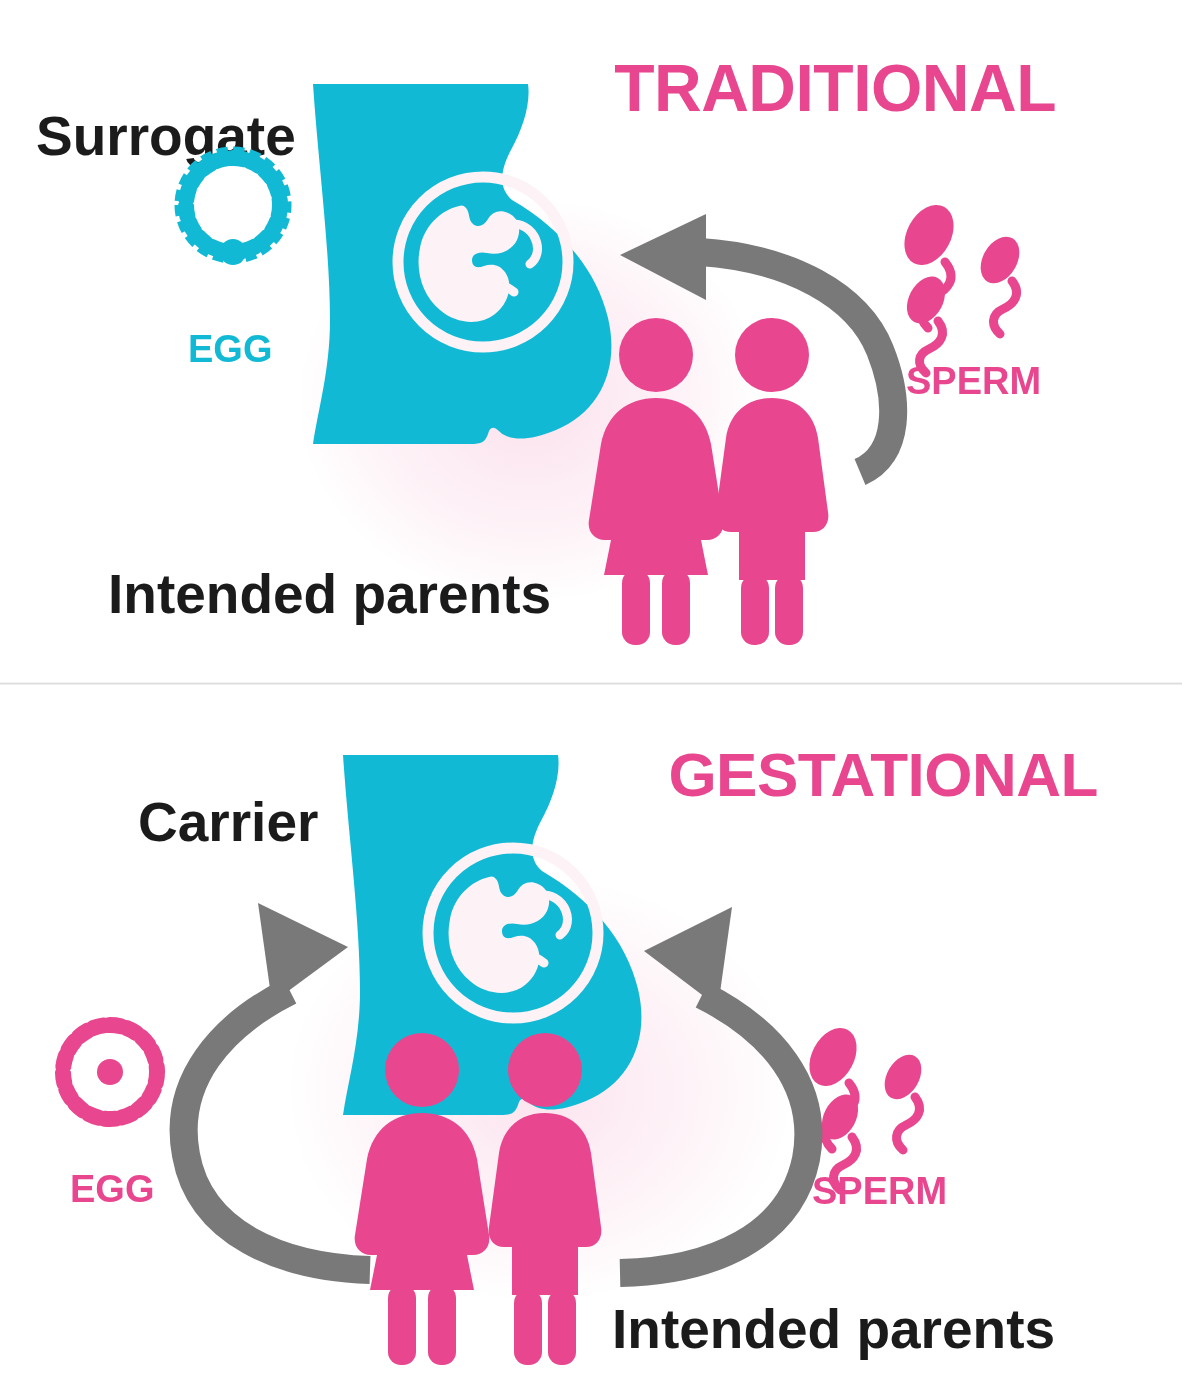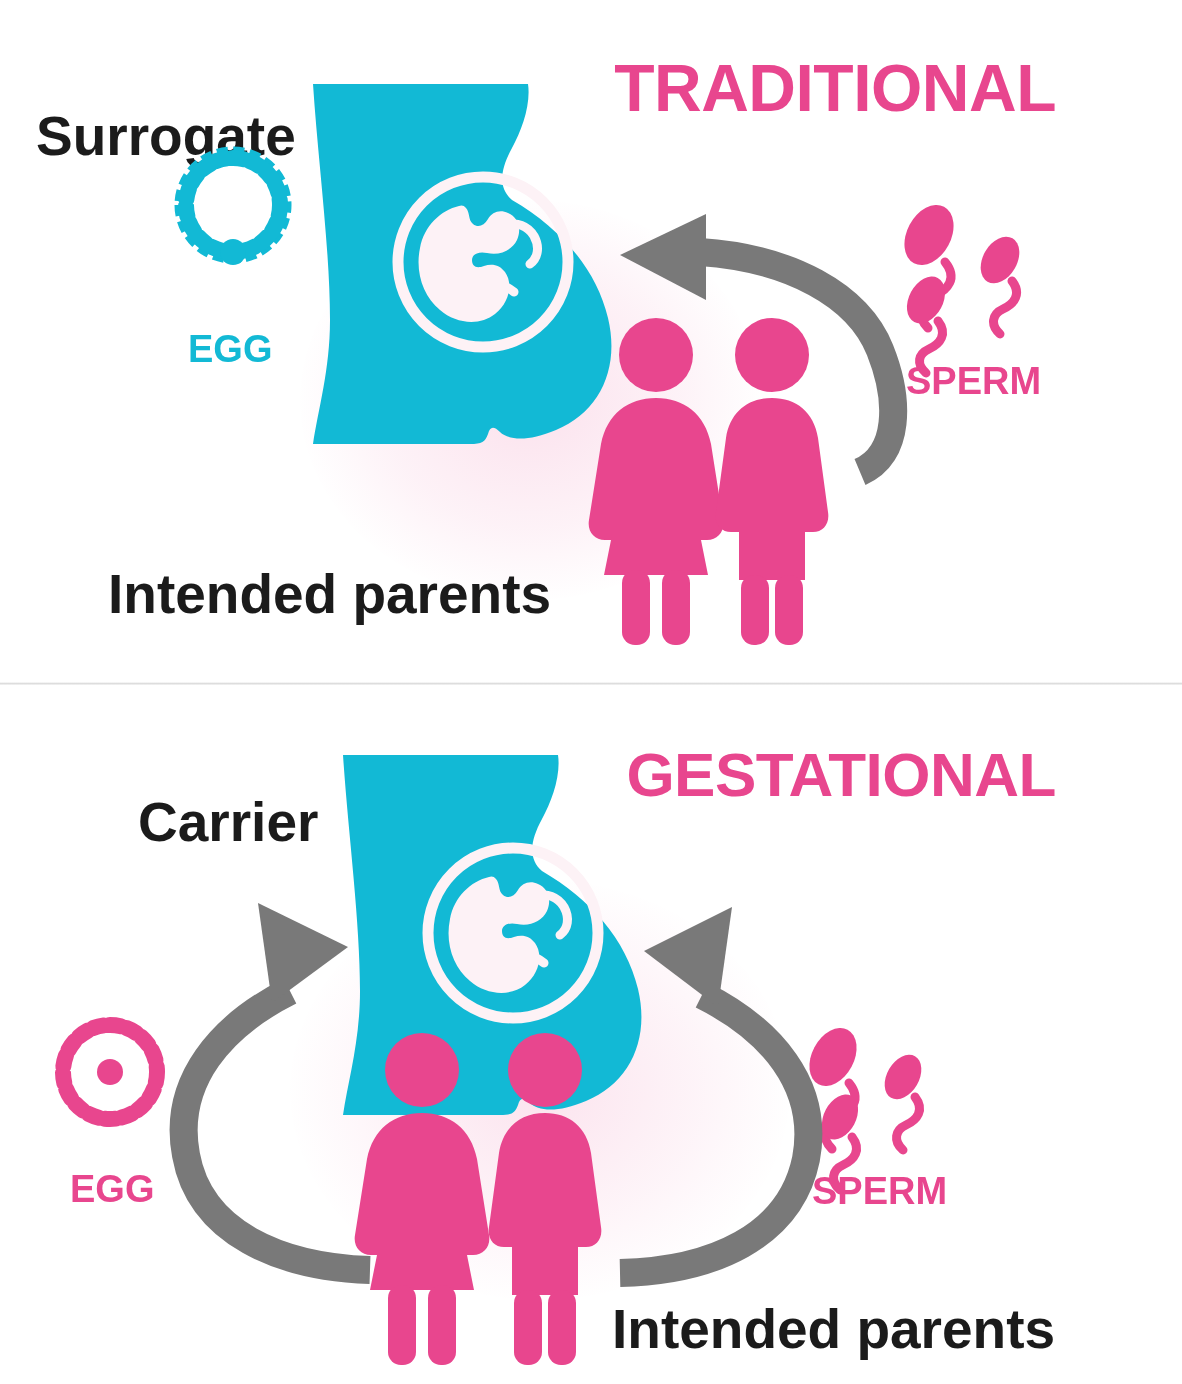--- a/index.html
+++ b/index.html
@@ -21,21 +21,21 @@
   }
 
   
   .panel {
     position: absolute;
     left: 0;
     width: 1080px;
     overflow: hidden;
   }
   #panel-traditional { top: 0;   height: 683px; }
-  #panel-gestational { top: 685px; height: 699px; }
+  #panel-gestational { top: 685px; height: 699px; padding-left: 42px; }
 
   .panel-divider {
     position: absolute;
     left: 0;
     top: 682px;
     width: 1182px;
     height: 3px;
     background: linear-gradient(to bottom, #ffffff 0%, #e3e3e3 40%, #d7d7d7 60%, #fdfdfd 100%);
   }
 

